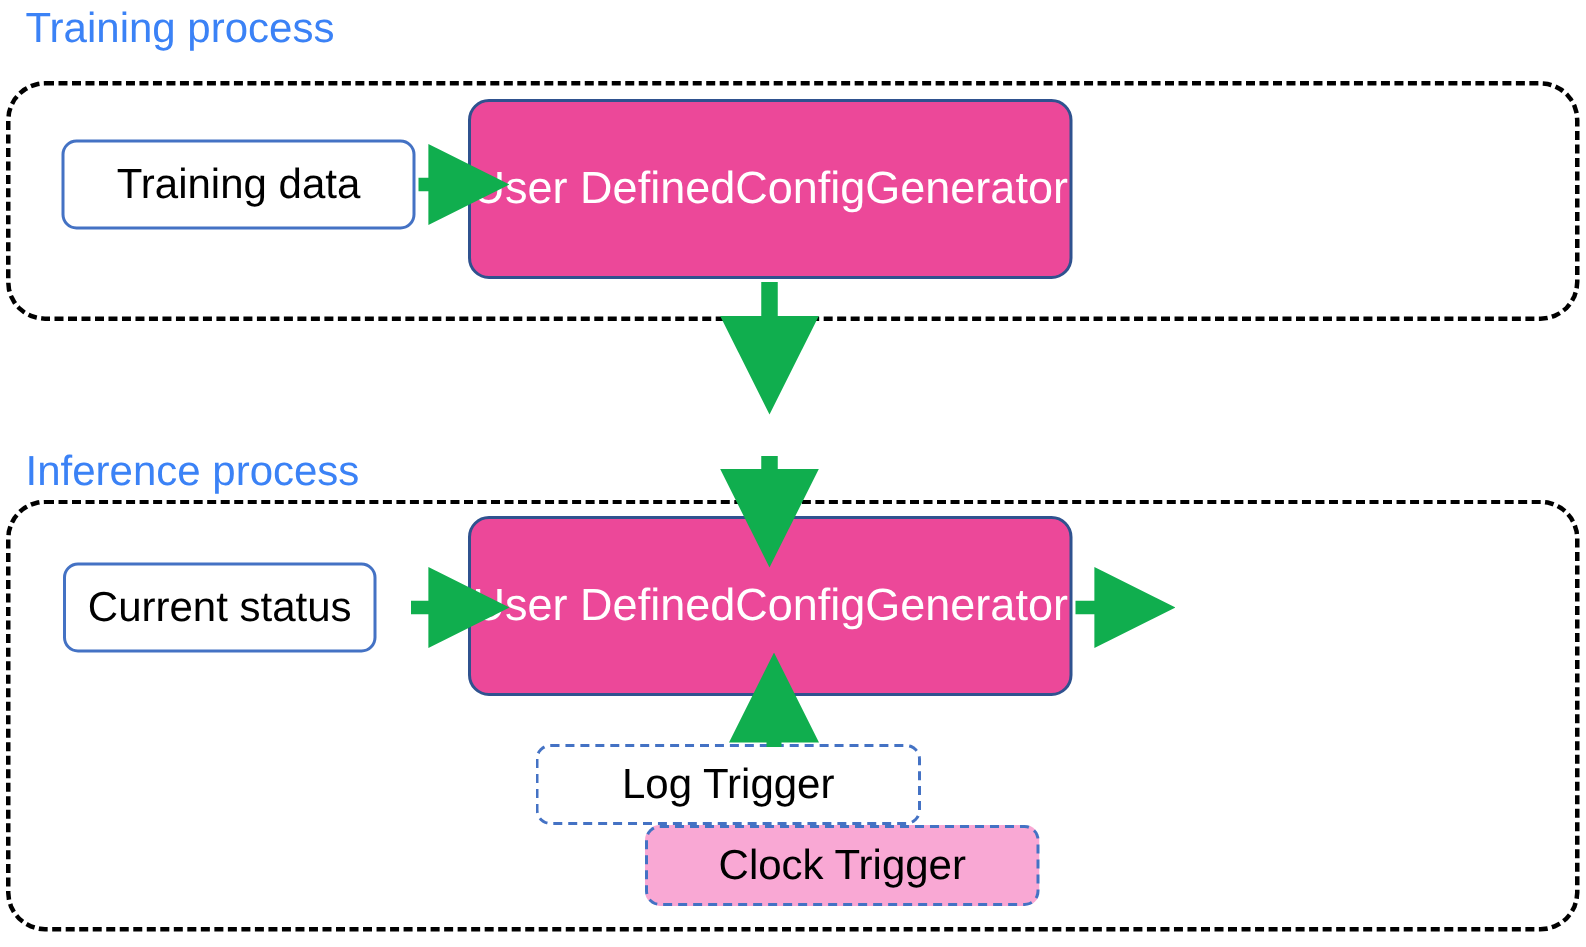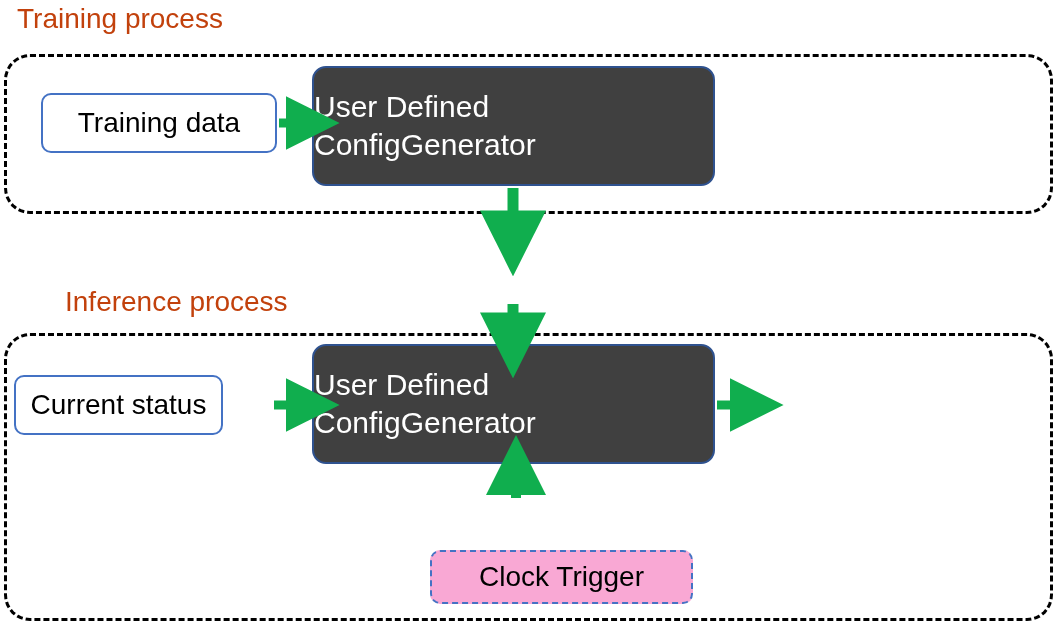--- a/index.html
+++ b/index.html
@@ -14,25 +14,25 @@
     background: #ffffff;
     font-family: "Liberation Sans", sans-serif;
     overflow: hidden;
   }
 
   
   .section-title {
     position: absolute;
     font-size: 28px;
     line-height: 32px;
-    color: #c2410c;
+    color: #3b82f6;
     white-space: nowrap;
   }
   #title-training { left: 17px; top: 3px; }
-  #title-inference { left: 17px; top: 286px; margin-left: 48px; }
+  #title-inference { left: 17px; top: 298px; }
 
   
   .process-box {
     position: absolute;
     border: 3px dashed #000000;
     border-radius: 26px;
     box-sizing: border-box;
     background: transparent;
   }
   #training-container { left: 4px;  top: 54px;  width: 1049px; height: 160px; }
@@ -48,33 +48,33 @@
     display: flex;
     align-items: center;
     justify-content: center;
     color: #000000;
     font-size: 28px;
     line-height: 32px;
     white-space: nowrap;
   }
   #box-training-data { left: 41px;  top: 93px;  width: 236px; height: 60px; }
   #box-checkpoint    { left: 395px; top: 242px; width: 237px; height: 60px; }
-  #box-current-status{ left: 14px;  top: 375px; width: 209px; height: 60px; }
+  #box-current-status{ left: 42px;  top: 375px; width: 209px; height: 60px; }
   #box-output-config { left: 756px; top: 375px; width: 251px; height: 60px; }
 
   
   .filled-box {
     position: absolute;
     box-sizing: border-box;
-    background: #404040;
+    background: #ec4899;
     border: 2px solid #2F528F;
     border-radius: 14px;
     display: flex;
-    flex-direction: column;
-    align-items: flex-start;
+    flex-direction: row;
+    align-items: center;
     justify-content: center;
     color: #ffffff;
     font-size: 30px;
     line-height: 38px;
     text-align: center;
   }
   #box-generator-training  { left: 312px; top: 66px;  width: 403px; height: 120px; }
   #box-generator-inference { left: 312px; top: 344px; width: 403px; height: 120px; }
 
   
@@ -127,20 +127,21 @@
 
 
   <div class="plain-box" id="box-current-status">Current status</div>
 
   <div class="filled-box" id="box-generator-inference">
     <span>User Defined</span>
     <span>ConfigGenerator</span>
   </div>
 
 
+  <div class="trigger-box" id="box-log-trigger">Log Trigger</div>
 
   <div class="trigger-box" id="box-clock-trigger">Clock Trigger</div>
 
   <svg id="arrow-layer" viewBox="0 0 1057 631">
     <defs>
       <marker id="ah" markerWidth="6" markerHeight="6" refX="2.6" refY="3" orient="auto" markerUnits="strokeWidth">
         <path d="M0,0 L6,3 L0,6 z" fill="#10AE4E"></path>
       </marker>
     </defs>
 

